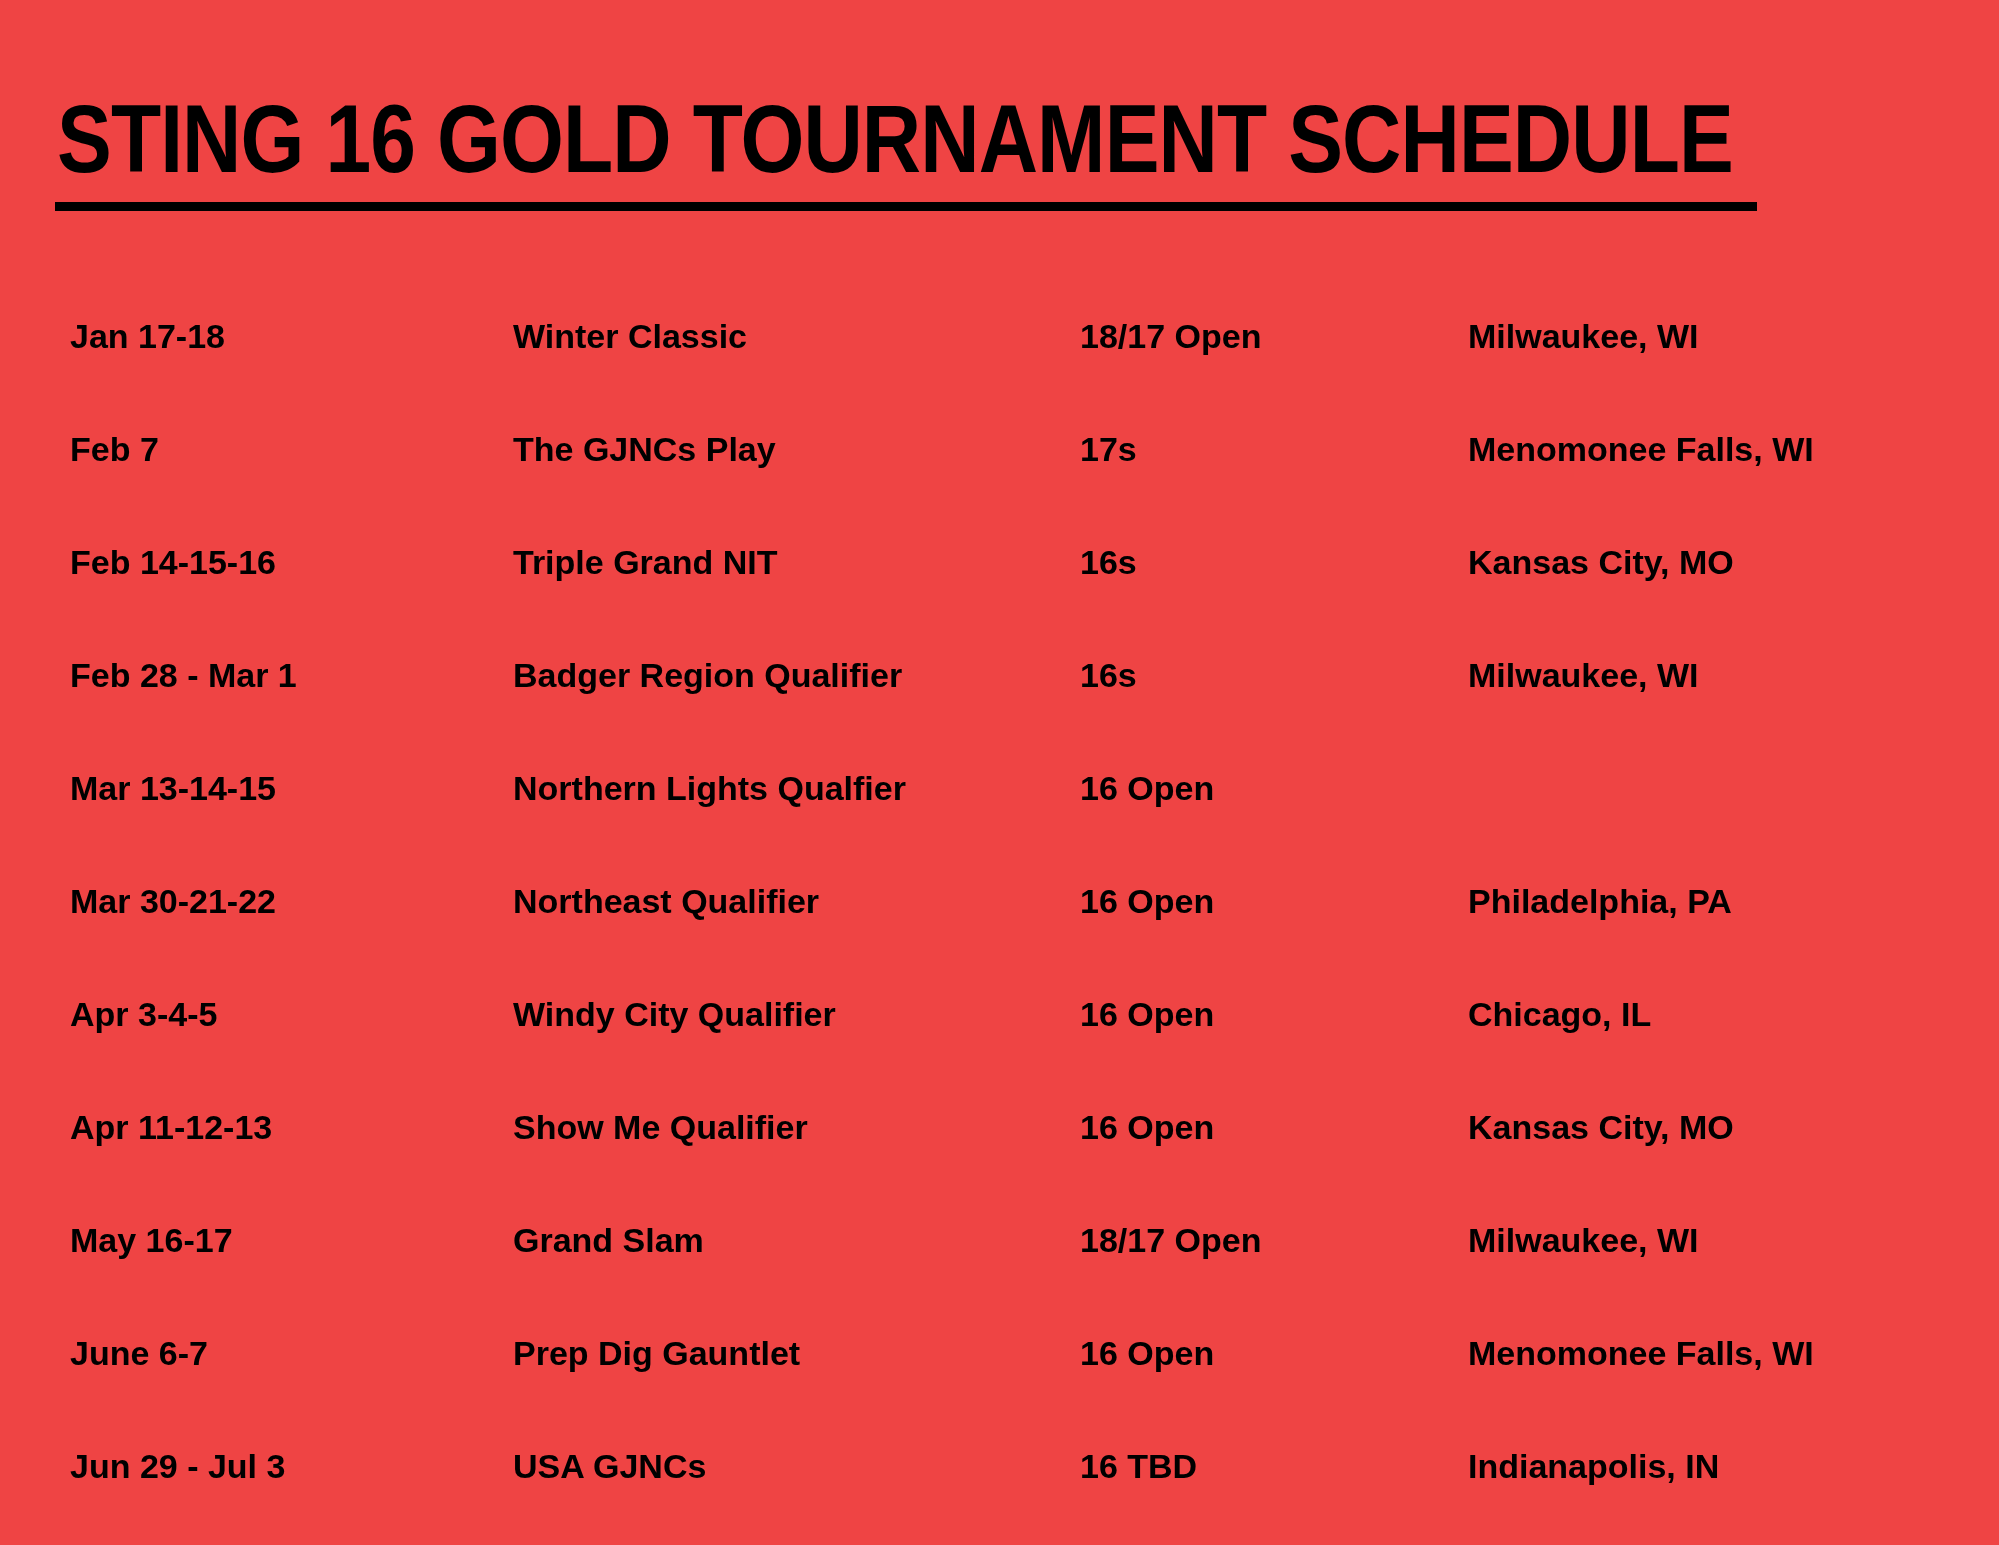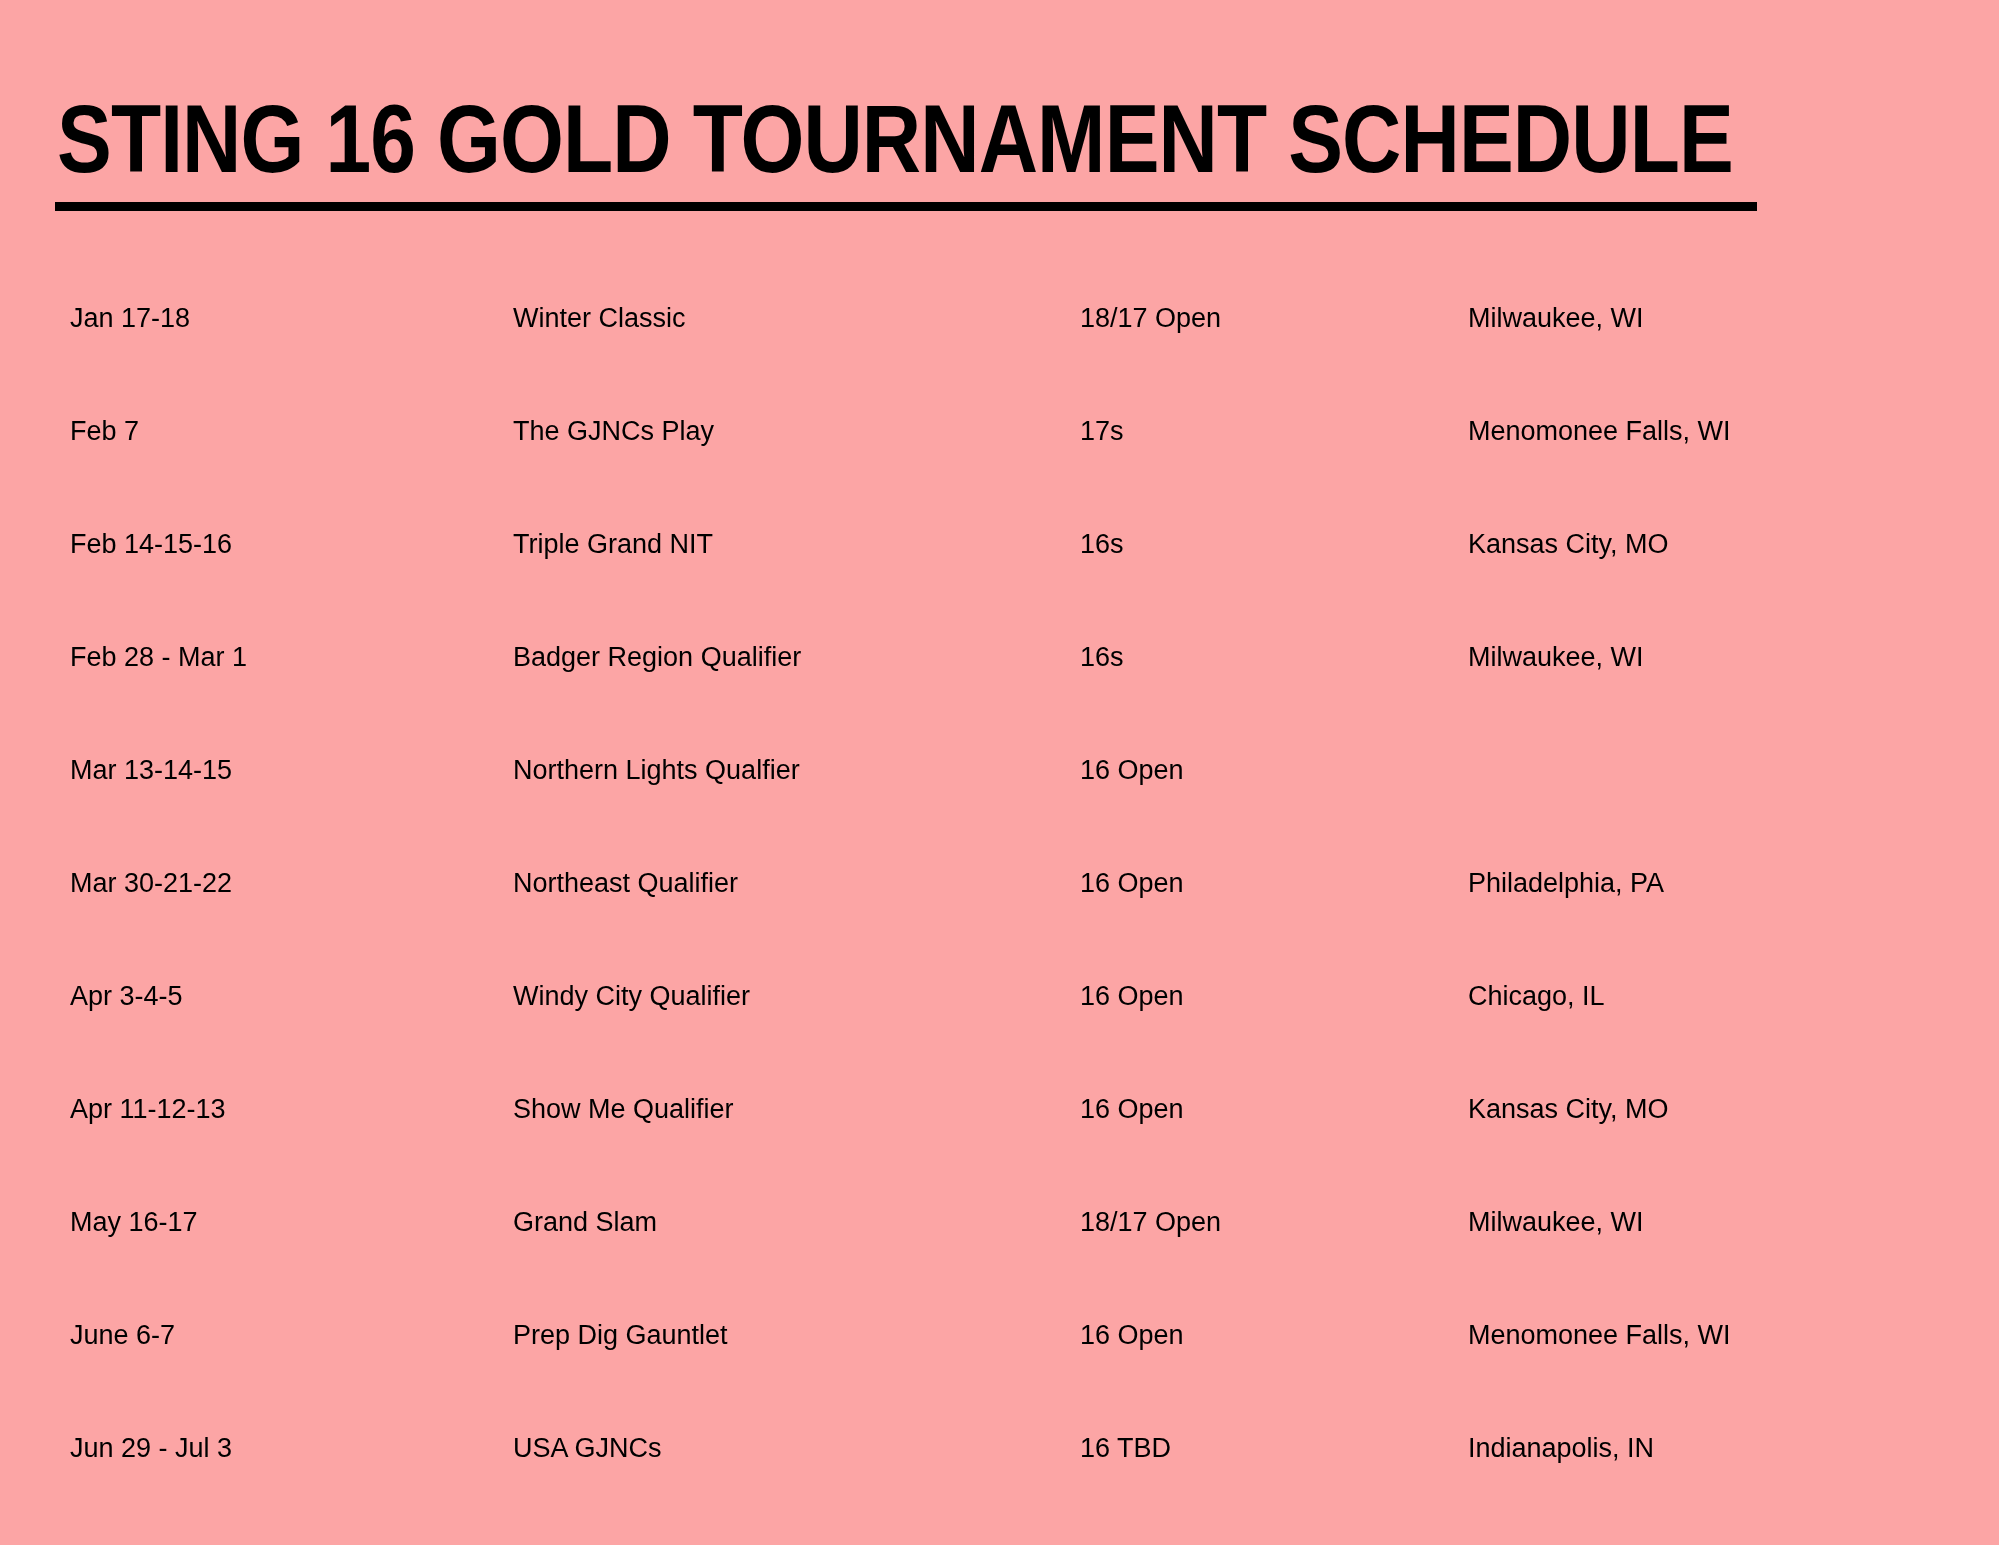--- a/index.html
+++ b/index.html
@@ -11,21 +11,21 @@
     width: 1999px;
     height: 1545px;
     position: relative;
     overflow: hidden;
     font-family: "Liberation Sans", sans-serif;
     color: #000000;
   }
   .page {
     position: absolute;
     inset: 0;
-    background: #fca5a5;
+    background: #ef4444;
     padding-left: 12px;
   }
   .title {
     position: absolute;
     left: 57px;
     top: 91px;
     margin: 0;
     font-size: 96px;
     font-weight: 800;
     line-height: 1;
@@ -49,25 +49,26 @@
     top: 295px;
     right: 40px;
   }
   .row {
     display: grid;
     grid-template-columns: 443px 567px 388px auto;
     height: 113px;
     align-items: start;
   }
   .cell {
-    font-size: 27px;
-    font-weight: 400;
+    font-size: 34px;
+    font-weight: 700;
     line-height: 46px;
     white-space: nowrap;
     color: #000000;
+    margin-top: 18px;
   }
 </style>
 </head>
 <body>
 
 <div class="page">
 
   <h1 class="title">STING 16 GOLD TOURNAMENT SCHEDULE</h1>
   <div class="title-rule"></div>
 

